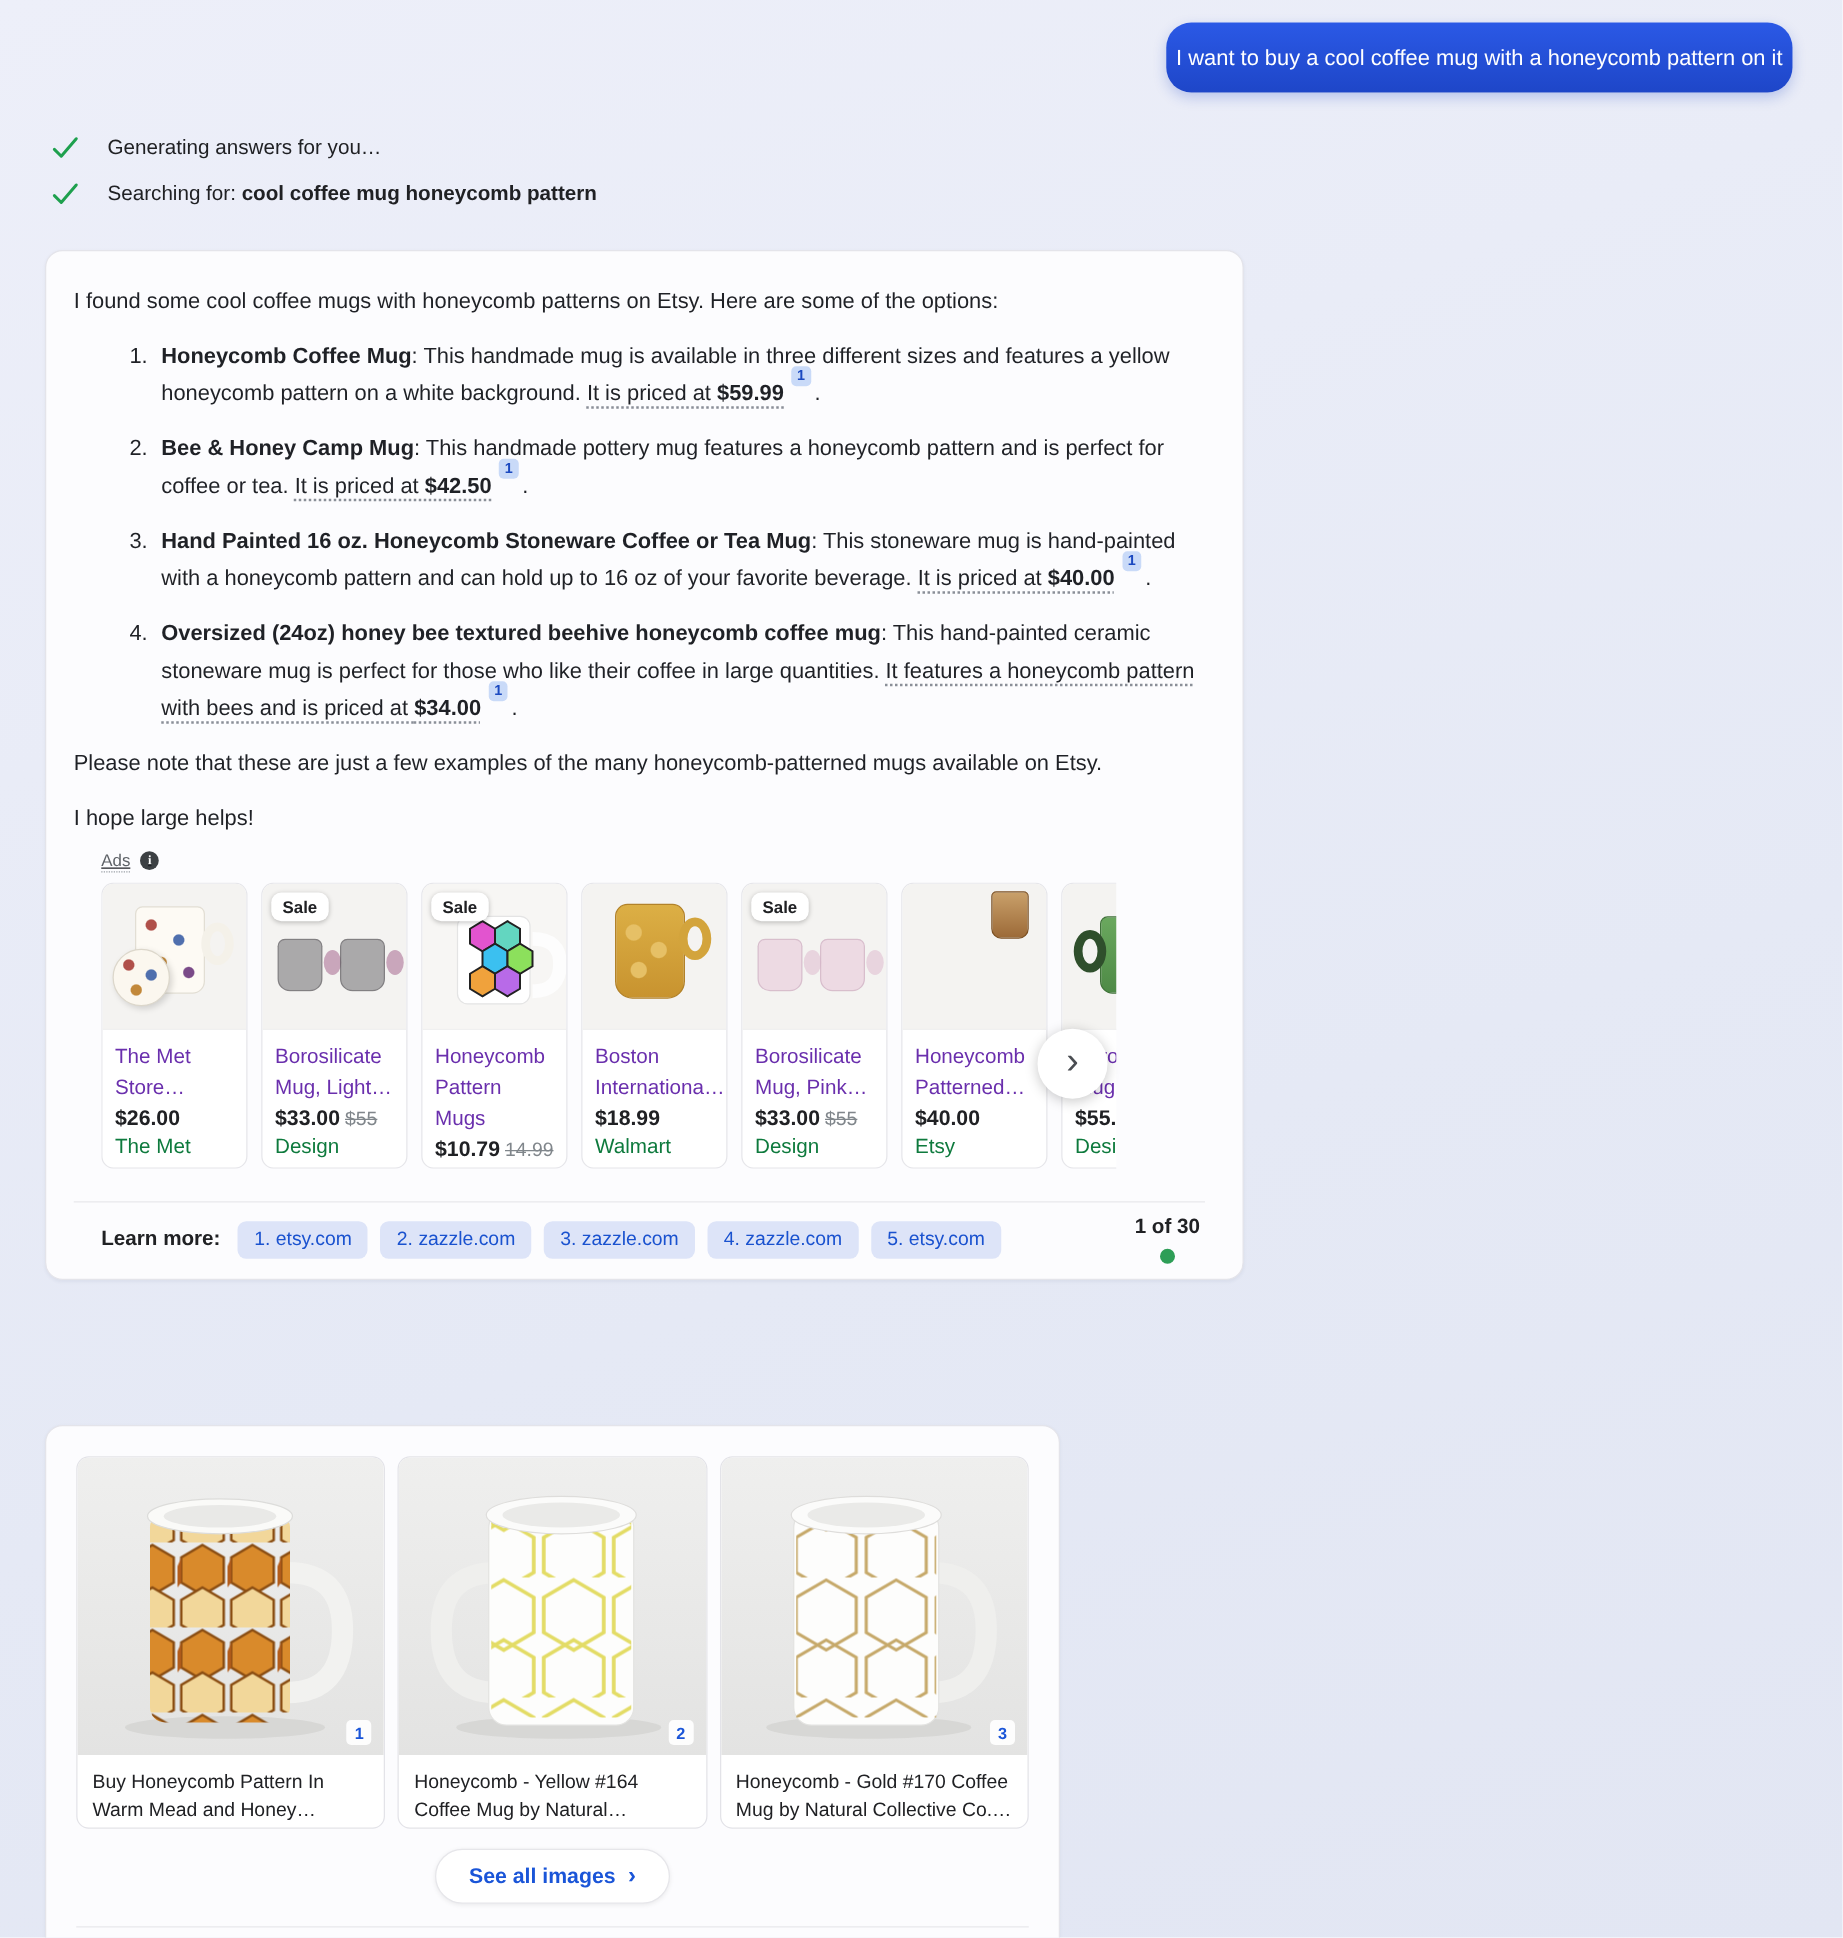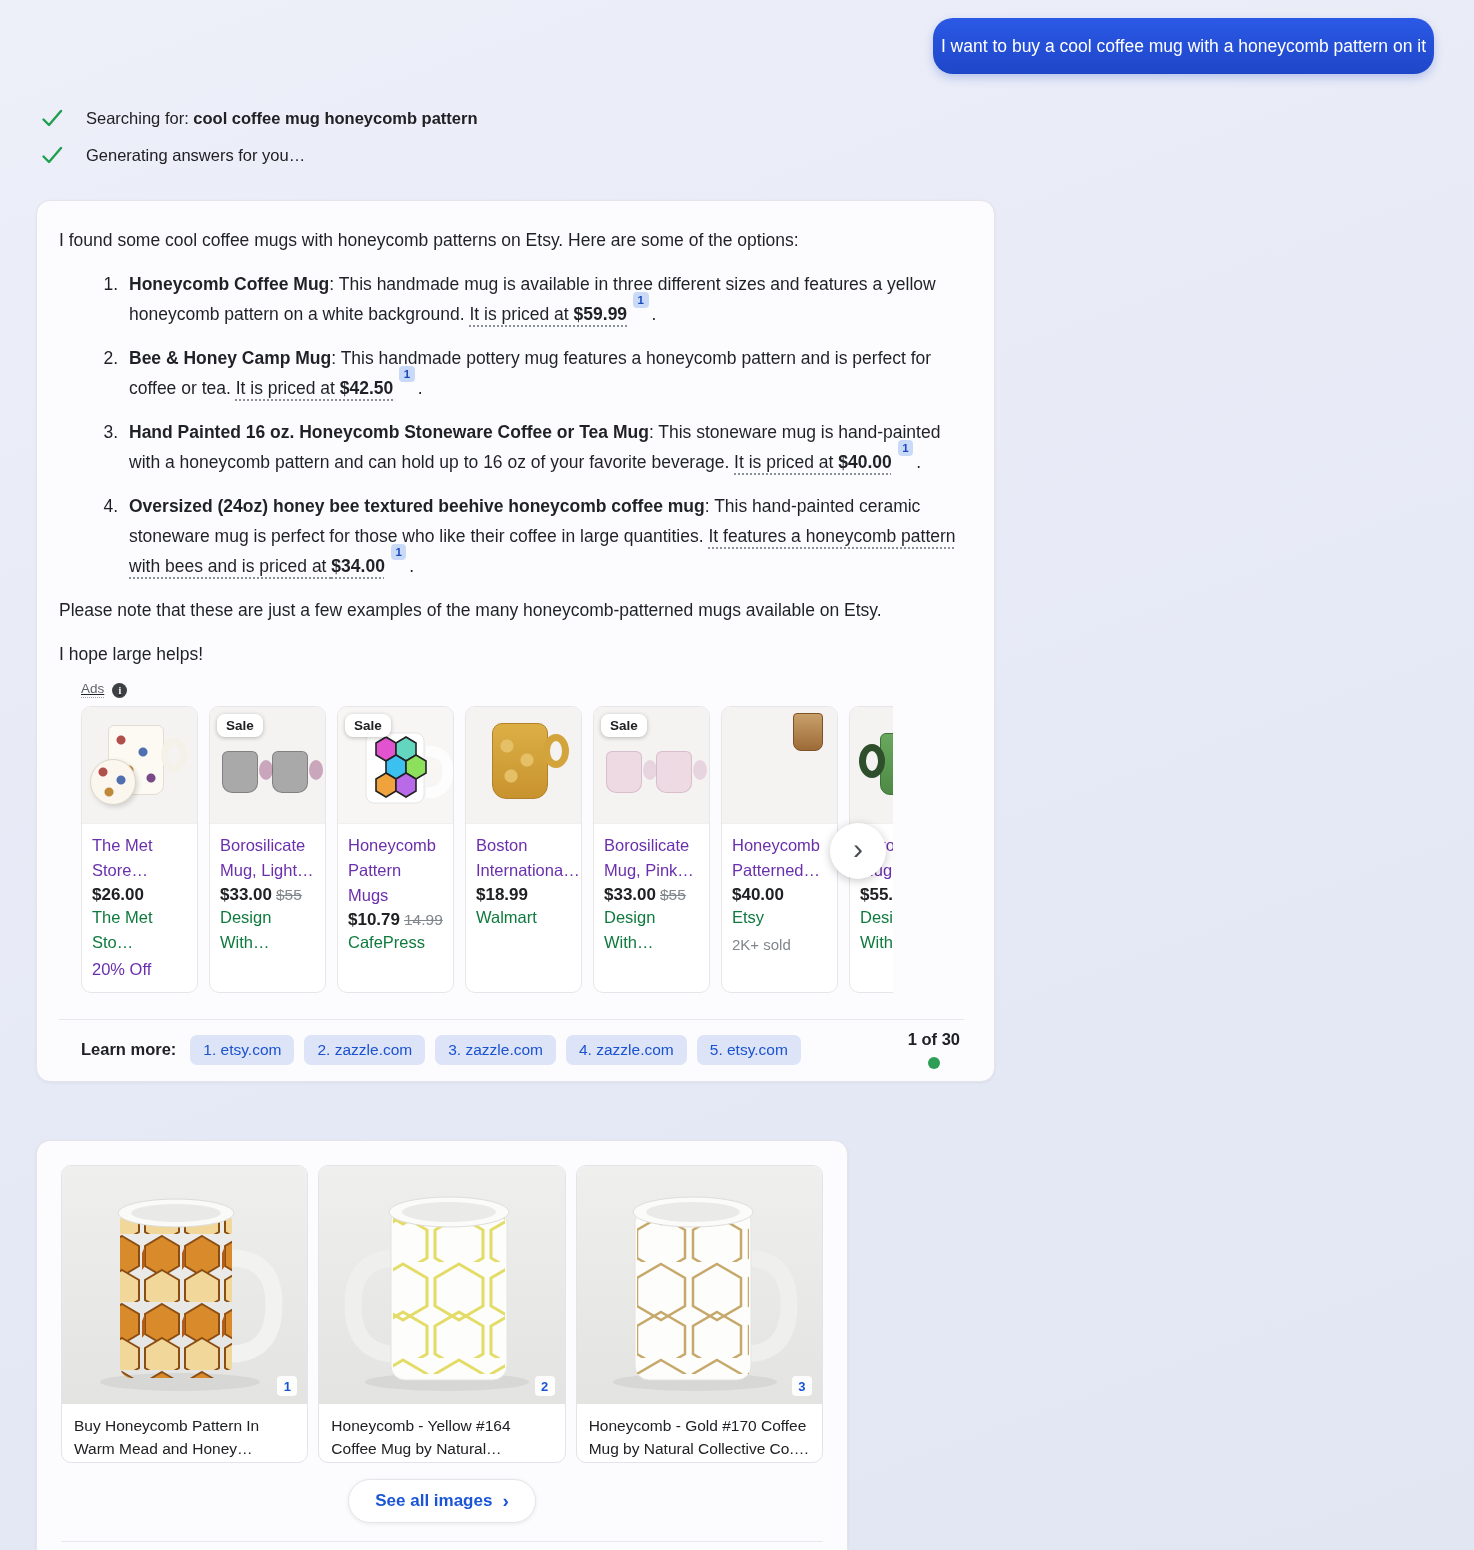--- a/index.html
+++ b/index.html
@@ -35,28 +35,28 @@
   .cite-link { text-decoration:underline dotted #8a8f98; text-decoration-thickness:1.5px; text-underline-offset:5px; cursor:pointer; }
   .price { font-weight:bold; }
   .cite-badge {
     display:inline-block; font-size:11.5px; line-height:16px; font-weight:bold;
     background:#c9daf8; color:#1b49c0; border-radius:4px; padding:0 4.5px;
     position:relative; top:-9px; margin:0 3px 0 6px; cursor:pointer;
   }
   .note { margin-bottom:14px; }
   .closing { margin-bottom:12px; }
 
-  .ads-label-row { display:flex; align-items:flex-end; gap:8px; margin:8px 0 8px 22px;text-decoration:underline; }
+  .ads-label-row { display:flex; align-items:flex-start; gap:8px; margin:8px 0 8px 22px;text-decoration:underline; }
   .ads-label { font-size:13.5px; color:#5f6368; border-bottom:1px dotted #9aa0a6; padding-bottom:1px; }
   .info-icon { width:15px; height:15px; border-radius:50%; background:#3c4043; color:#fff; font-size:10px; font-weight:bold; display:flex; align-items:center; justify-content:center; font-family:"Liberation Serif",serif; cursor:pointer; }
 
   .carousel-wrap { position:relative; margin-left:22px; width:812px; }
   .carousel { display:flex; gap:11px; overflow:hidden; width:812px; }
   .ad-card {
-    flex:0 0 117px; width:117px; height:287px;
+    flex:0 0 117px; width:117px; height:229px;
     background:#fff; border:1px solid #e6e6ea; border-radius:10px;
     position:relative; cursor:pointer; overflow:hidden;
   }
   .ad-img { height:117px; background:#f4f3f1; position:relative; overflow:hidden; border-bottom:1px solid #f0f0f0; }
   .sale-badge {
     position:absolute; top:7px; left:7px; background:#fff; border-radius:8px;
     font-size:13.5px; font-weight:bold; color:#202124; padding:4px 9px;
     box-shadow:0 1px 4px rgba(0,0,0,.25); z-index:3;
   }
   .ad-body { padding:9px 10px; }
@@ -143,27 +143,27 @@
 </head>
 <body>
 
 <div class="bubble">I want to buy a cool coffee mug with a honeycomb pattern on it</div>
 
 <div class="status-area">
   <div class="status-line">
     <svg class="check-icon" viewBox="0 0 24 24">
         <path d="M3.5 13.5 L9 19 L21 5" fill="none" stroke="#1ea04e" stroke-width="2.4" stroke-linecap="round" stroke-linejoin="round"></path>
       </svg>
-    <span><span>Searching for: </span><b>cool coffee mug honeycomb pattern</b></span>
+    <span>Generating answers for you…</span>
   </div>
   <div class="status-line">
     <svg class="check-icon" viewBox="0 0 24 24">
         <path d="M3.5 13.5 L9 19 L21 5" fill="none" stroke="#1ea04e" stroke-width="2.4" stroke-linecap="round" stroke-linejoin="round"></path>
       </svg>
-    <span>Generating answers for you…</span>
+    <span><span>Searching for: </span><b>cool coffee mug honeycomb pattern</b></span>
   </div>
 </div>
 
 <div class="answer-card">
   <p class="intro">I found some cool coffee mugs with honeycomb patterns on Etsy. Here are some of the options:</p>
 
   <ol class="mug-list">
     <li>
       <b>Honeycomb Coffee Mug</b><span>: This handmade mug is available in three different sizes and features a yellow honeycomb pattern on a white background. </span><span class="cite-link"><span>It is priced at </span><span class="price">$59.99</span></span><sup class="cite-badge">1</sup><span>.</span>
     </li>

